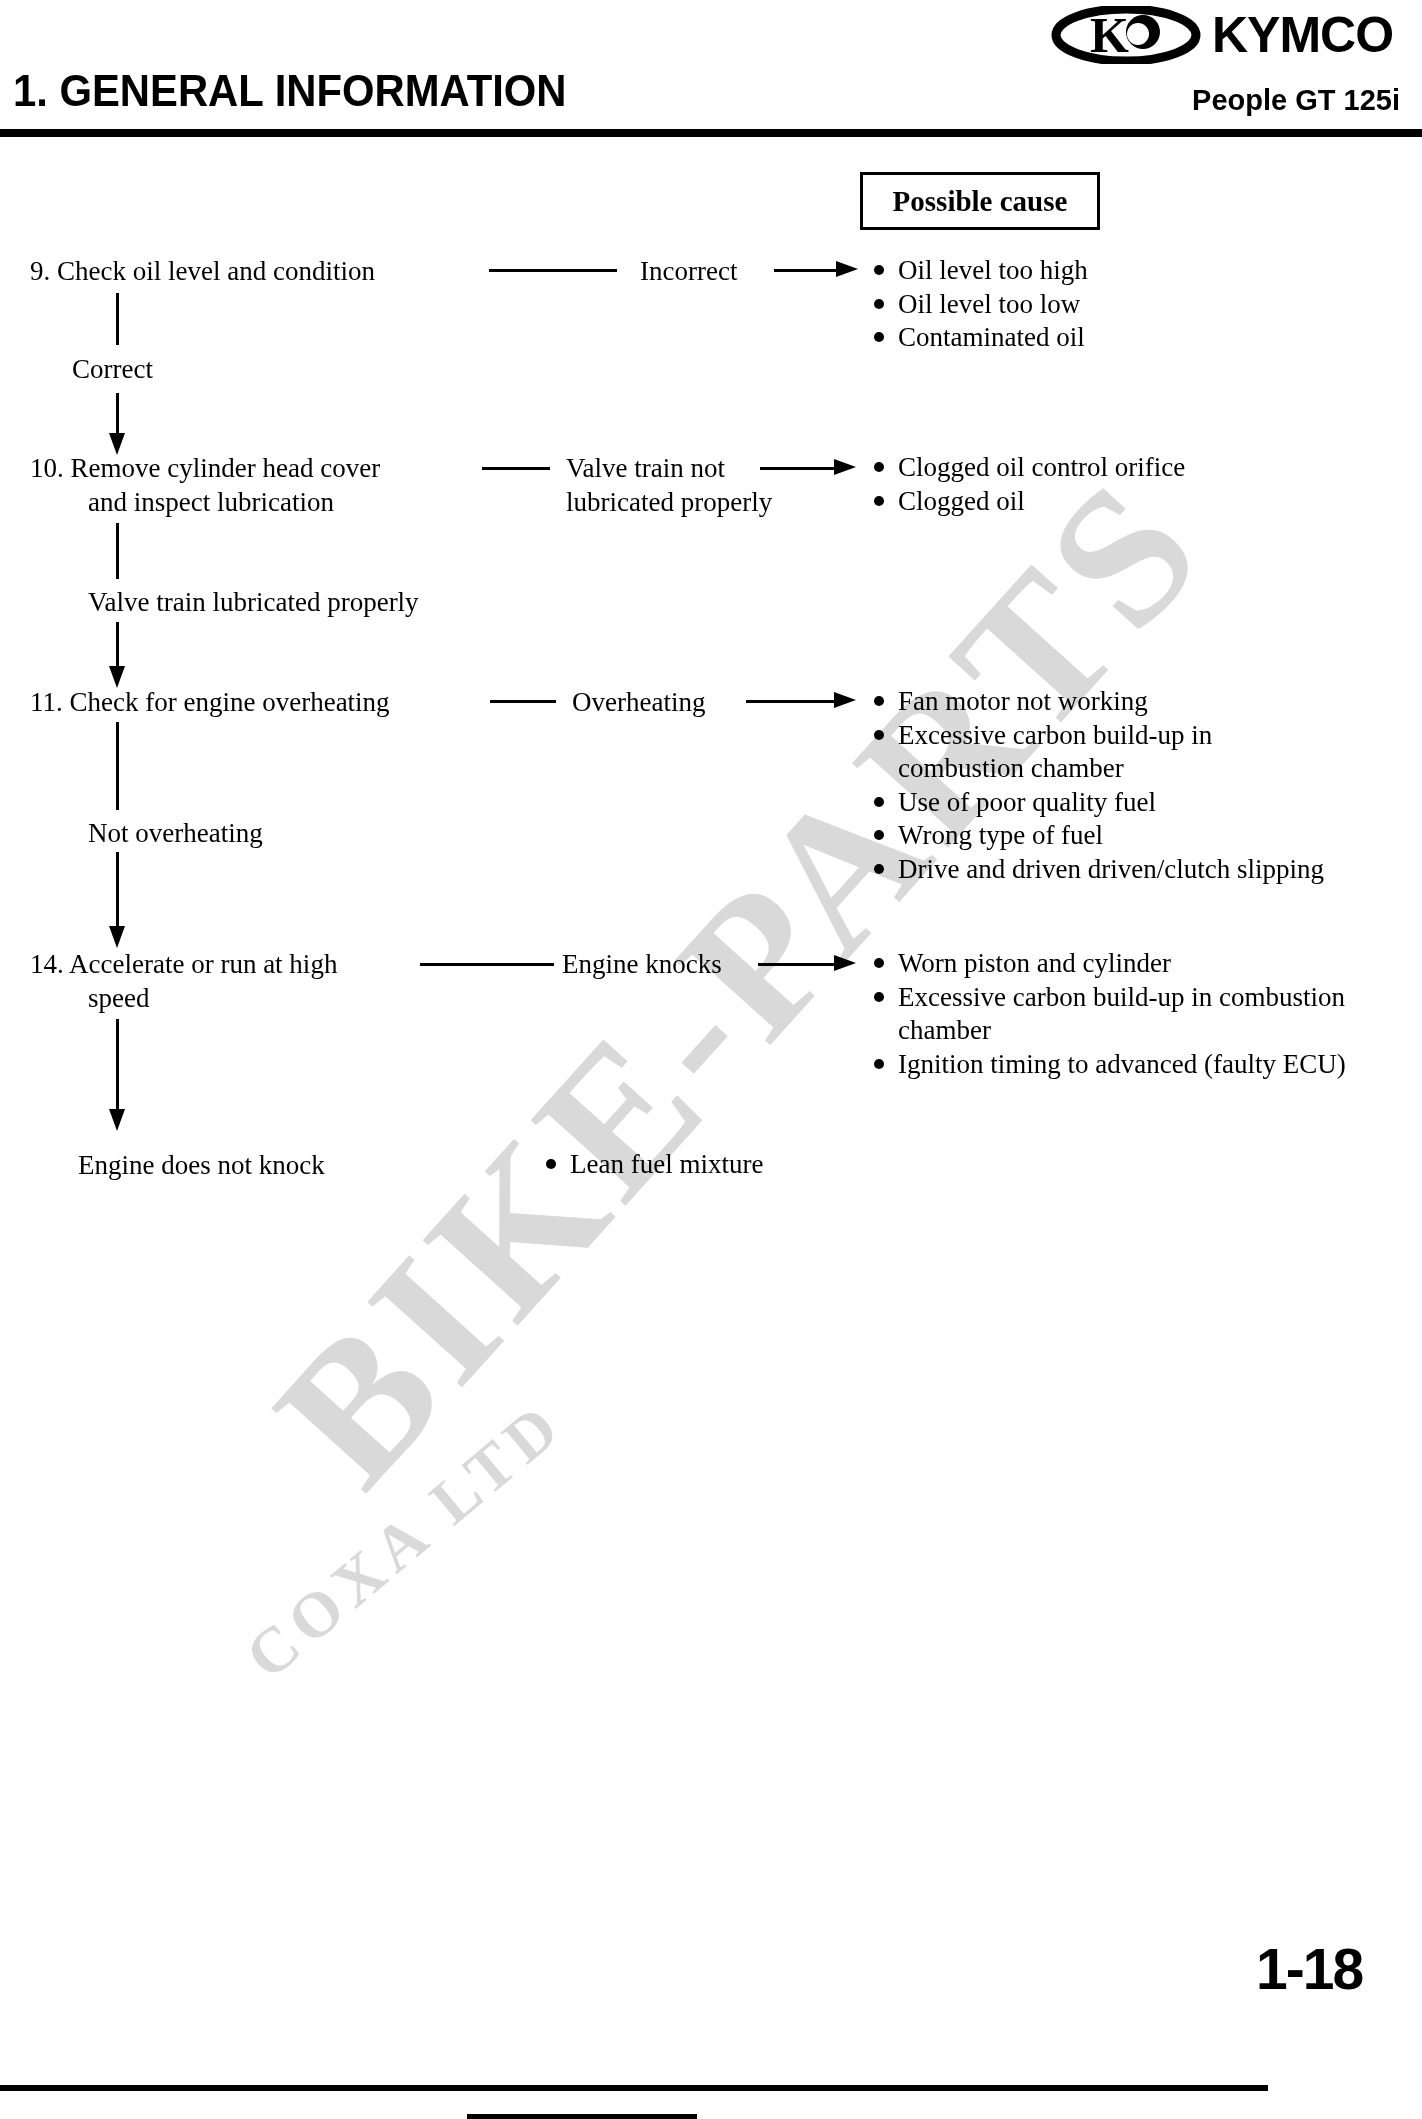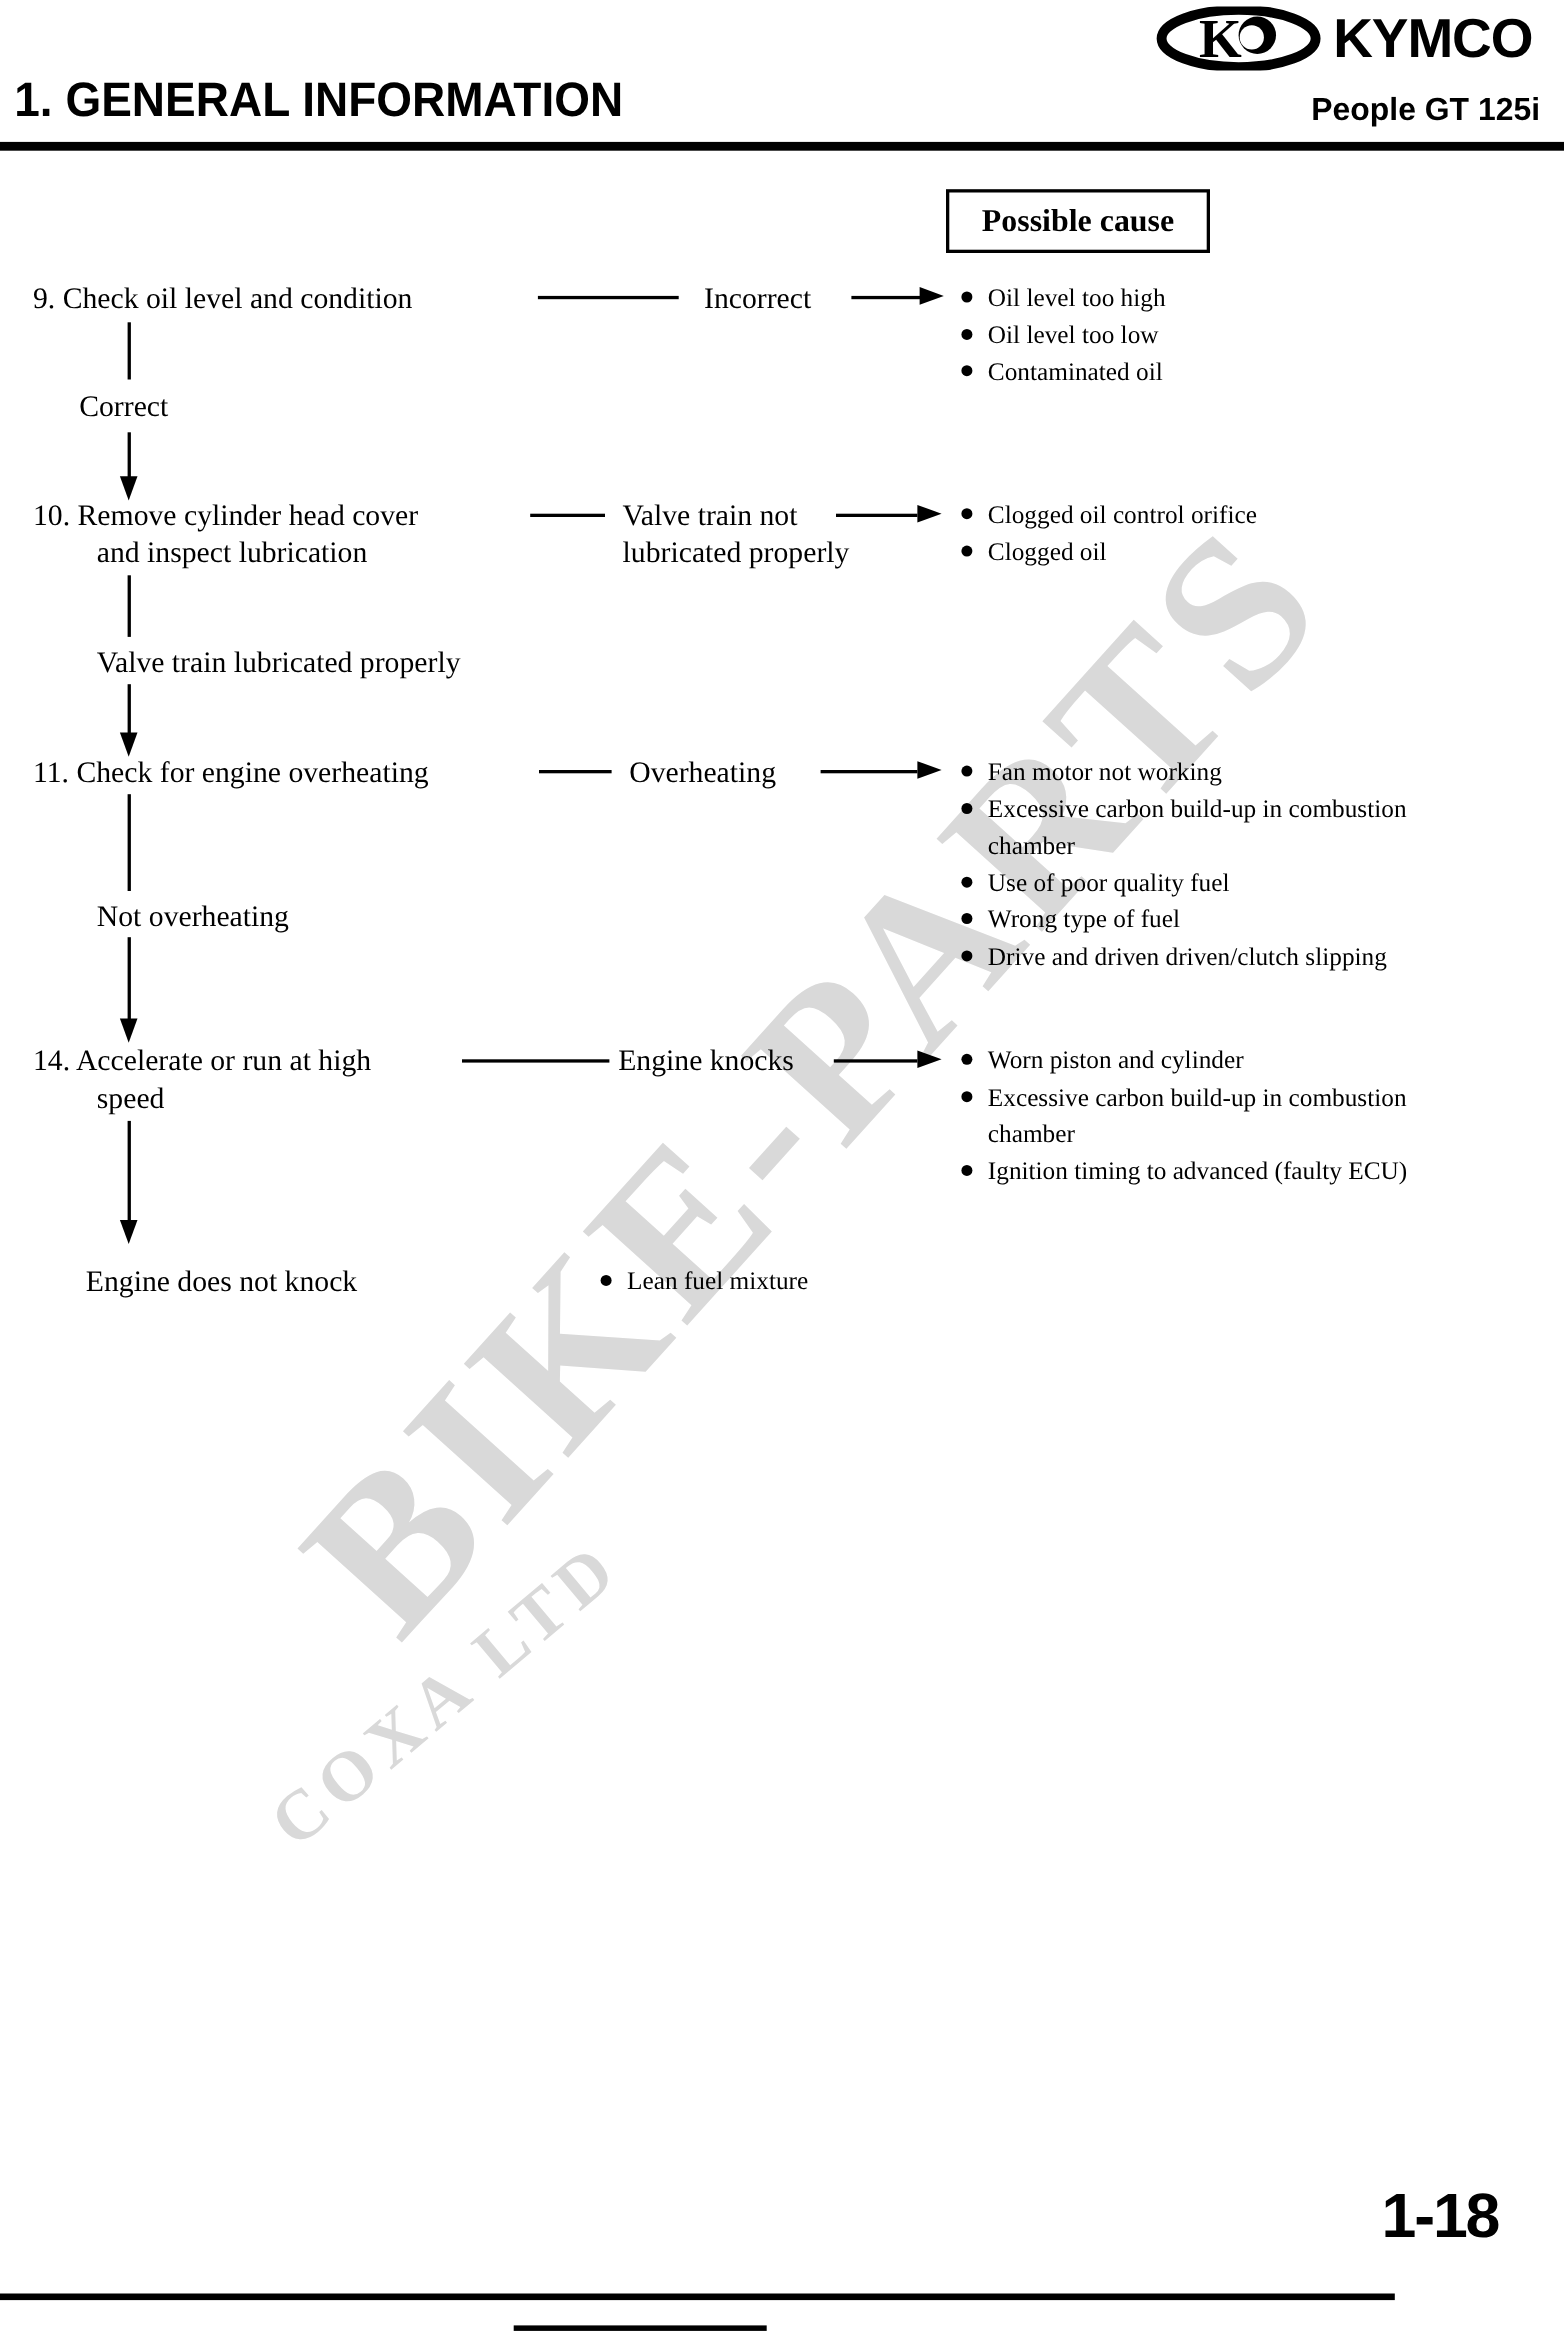--- a/index.html
+++ b/index.html
@@ -8,42 +8,42 @@
     overflow:hidden; color:#000;
     font-family:"Liberation Serif","DejaVu Serif",serif;
   }
   .txt { position:absolute; font-size:27px; line-height:34px; white-space:nowrap; z-index:2; }
   .hline { position:absolute; height:3px; background:#000; z-index:2; }
   .vline { position:absolute; width:3px; background:#000; z-index:2; }
   .ah-r { position:absolute; width:0; height:0; z-index:2;
     border-left:22px solid #000; border-top:8px solid transparent; border-bottom:8px solid transparent; }
   .ah-d { position:absolute; width:0; height:0; z-index:2;
     border-top:22px solid #000; border-left:8px solid transparent; border-right:8px solid transparent; }
-  .causes { position:absolute; width:458px; font-size:23px; line-height:33.5px; z-index:2; }
+  .causes { position:absolute; width:458px; font-size:27px; line-height:33.5px; z-index:2; }
   .cause { position:relative; padding-left:30px; }
   .cause::before { content:""; position:absolute; left:6px; top:11px; width:10px; height:10px;
     border-radius:50%; background:#000; }
   .page-title { position:absolute; left:13px; top:66px; z-index:2;
     font-family:"Liberation Sans","DejaVu Sans",sans-serif; font-weight:bold; font-size:44px;
     white-space:nowrap; transform:scaleX(0.95); transform-origin:left top; }
   .model { position:absolute; right:22px; top:84px; z-index:2;
     font-family:"Liberation Sans","DejaVu Sans",sans-serif; font-weight:bold; font-size:29px; }
   .brand { position:absolute; left:1212px; top:6px; z-index:2;
     font-family:"Liberation Sans","DejaVu Sans",sans-serif; font-weight:bold; font-size:50px; letter-spacing:-1px; }
   .logo { position:absolute; left:1050px; top:6px; z-index:2; }
   .header-rule { position:absolute; left:0; top:129px; width:1422px; height:8px; background:#000; z-index:2; }
   .pc-box { position:absolute; left:860px; top:172px; width:240px; height:58px;
     border:3px solid #000; box-sizing:border-box; display:flex; align-items:center; justify-content:center;
     font-weight:bold; font-size:29px; z-index:2; }
   .wm { position:absolute; color:#d9d9d9; font-weight:bold; white-space:nowrap; z-index:1;
     font-family:"Liberation Serif","DejaVu Serif",serif; display:flex; align-items:center; justify-content:center; }
   .wm1 { left:30px; top:840px; width:1420px; height:280px; font-size:195px; letter-spacing:10px; transform:rotate(-48deg); }
   .wm2 { left:155px; top:1480px; width:500px; height:120px; font-size:64px; letter-spacing:8px; transform:rotate(-40deg); }
   .footer-rule { position:absolute; left:0; top:2085px; width:1268px; height:6px; background:#000; z-index:2; }
-  .page-number { position:absolute; left:1256px; top:1982px; z-index:2;
+  .page-number { position:absolute; left:1256px; top:1936px; z-index:2;
     font-family:"Liberation Sans","DejaVu Sans",sans-serif; font-weight:bold; font-size:57px; letter-spacing:-2px; }
   .bottom-bar { position:absolute; left:467px; top:2114px; width:230px; height:5px; background:#000; z-index:2; }
 </style>
 </head>
 <body>
 
 <div class="page">
 
   <div class="wm wm1">BIKE-PARTS</div>
   <div class="wm wm2">COXA LTD</div>

